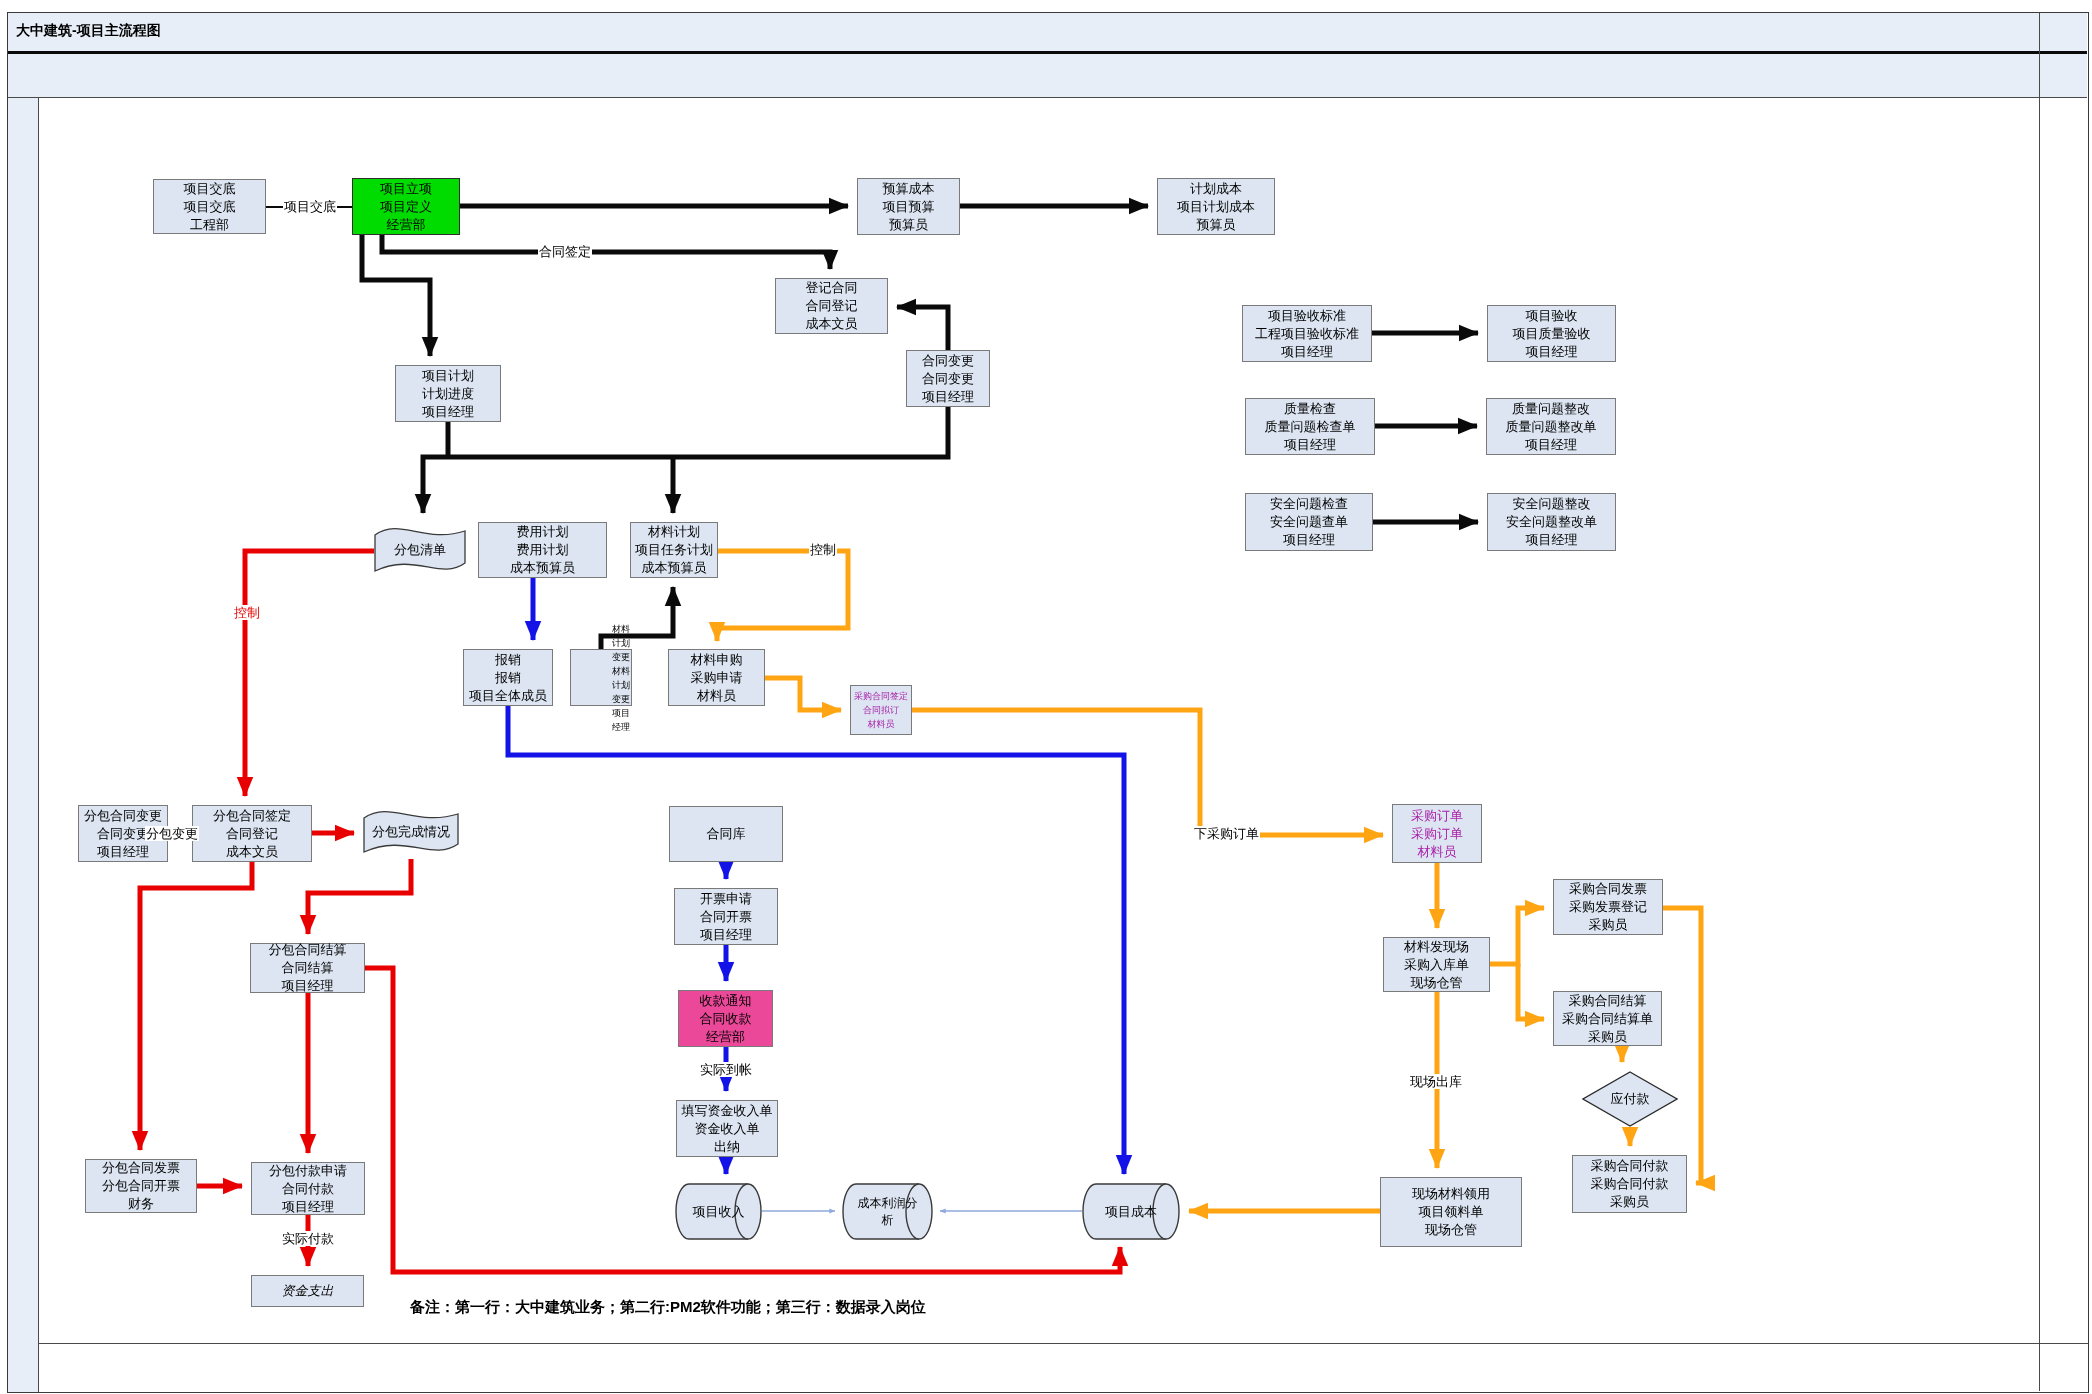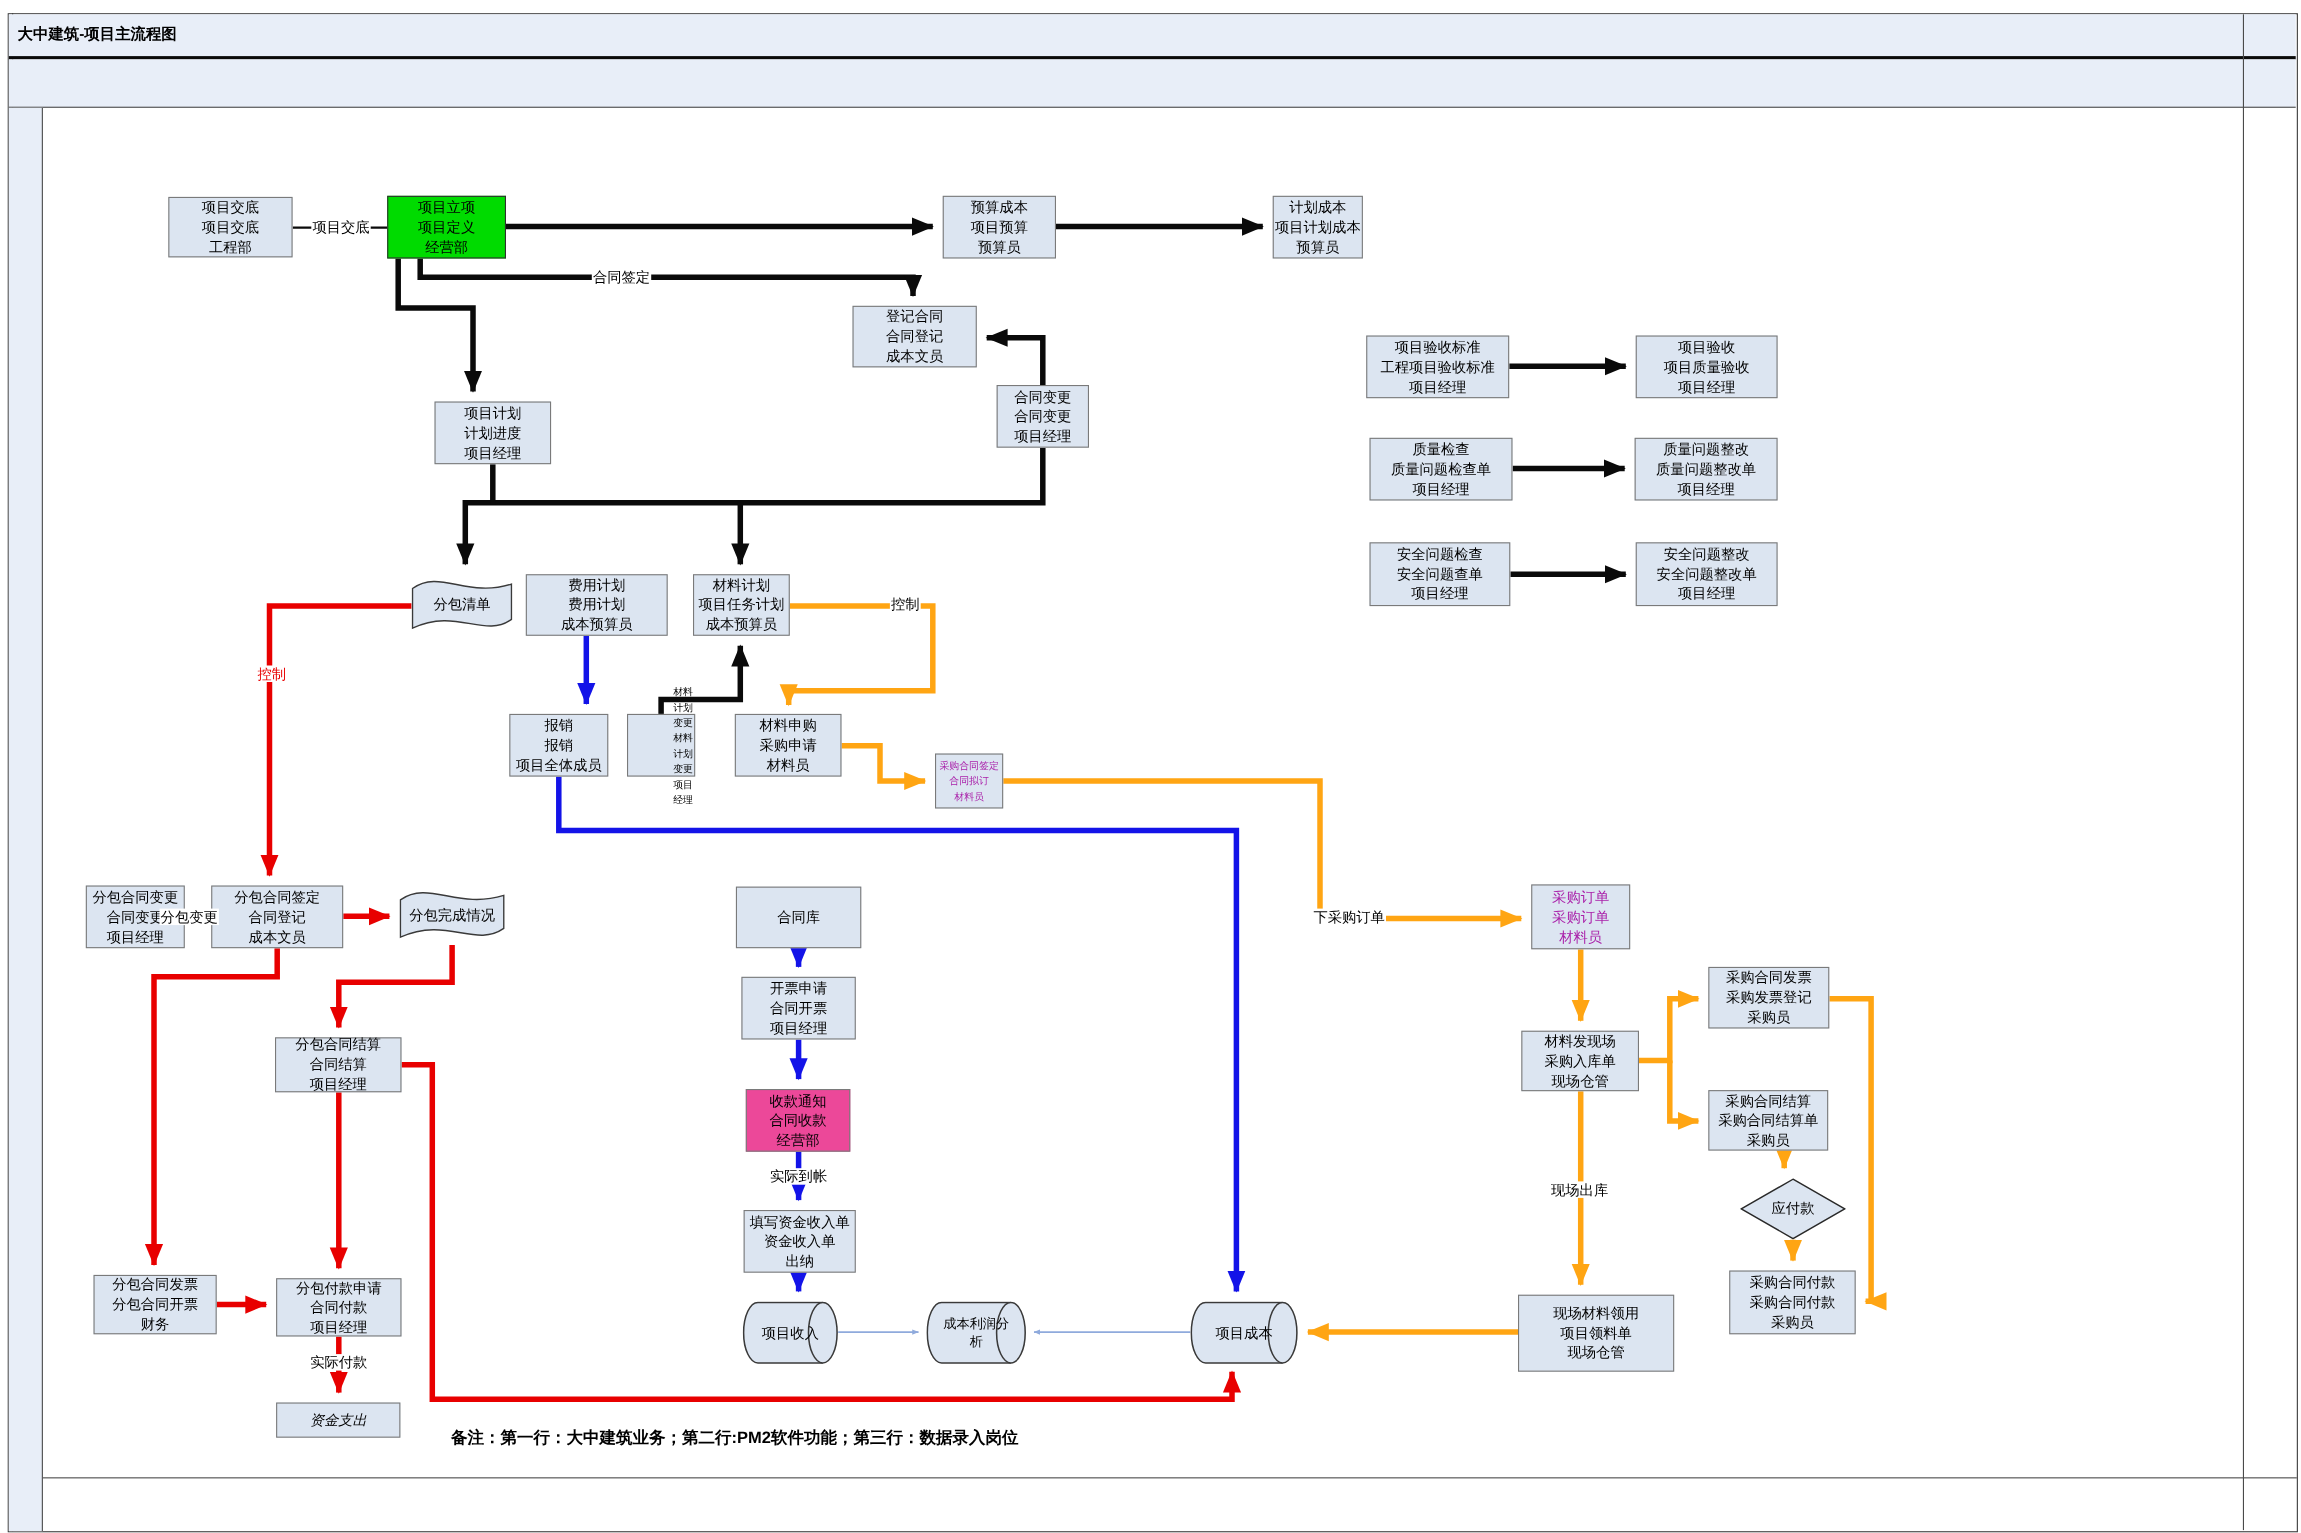--- a/index.html
+++ b/index.html
@@ -105,21 +105,21 @@
 
 <div class="node box" style="left: 153px; top: 179px; width: 113px; height: 55px; background: rgb(220, 229, 241);">
       <div class="txt" style="font-size: 13px; line-height: 18px;">项目交底<br>项目交底<br>工程部</div>
     </div>
     <div class="node box" style="left: 352px; top: 178px; width: 108px; height: 57px; background: rgb(0, 219, 0); border-color: rgb(47, 47, 47);">
       <div class="txt" style="font-size: 13px; line-height: 18px;">项目立项<br>项目定义<br>经营部</div>
     </div>
     <div class="node box" style="left: 857px; top: 178px; width: 103px; height: 57px; background: rgb(220, 229, 241);">
       <div class="txt" style="font-size: 13px; line-height: 18px;">预算成本<br>项目预算<br>预算员</div>
     </div>
-    <div class="node box" style="left: 1157px; top: 178px; width: 82px; height: 57px; background: rgb(220, 229, 241);">
+    <div class="node box" style="left: 1157px; top: 178px; width: 118px; height: 57px; background: rgb(220, 229, 241);">
       <div class="txt" style="font-size: 13px; line-height: 18px;">计划成本<br>项目计划成本<br>预算员</div>
     </div>
     <div class="node box" style="left: 775px; top: 278px; width: 113px; height: 56px; background: rgb(220, 229, 241);">
       <div class="txt" style="font-size: 13px; line-height: 18px;">登记合同<br>合同登记<br>成本文员</div>
     </div>
     <div class="node box" style="left: 906px; top: 350px; width: 84px; height: 57px; background: rgb(220, 229, 241);">
       <div class="txt" style="font-size: 13px; line-height: 18px;">合同变更<br>合同变更<br>项目经理</div>
     </div>
     <div class="node box" style="left: 395px; top: 365px; width: 106px; height: 57px; background: rgb(220, 229, 241);">
       <div class="txt" style="font-size: 13px; line-height: 18px;">项目计划<br>计划进度<br>项目经理</div>

